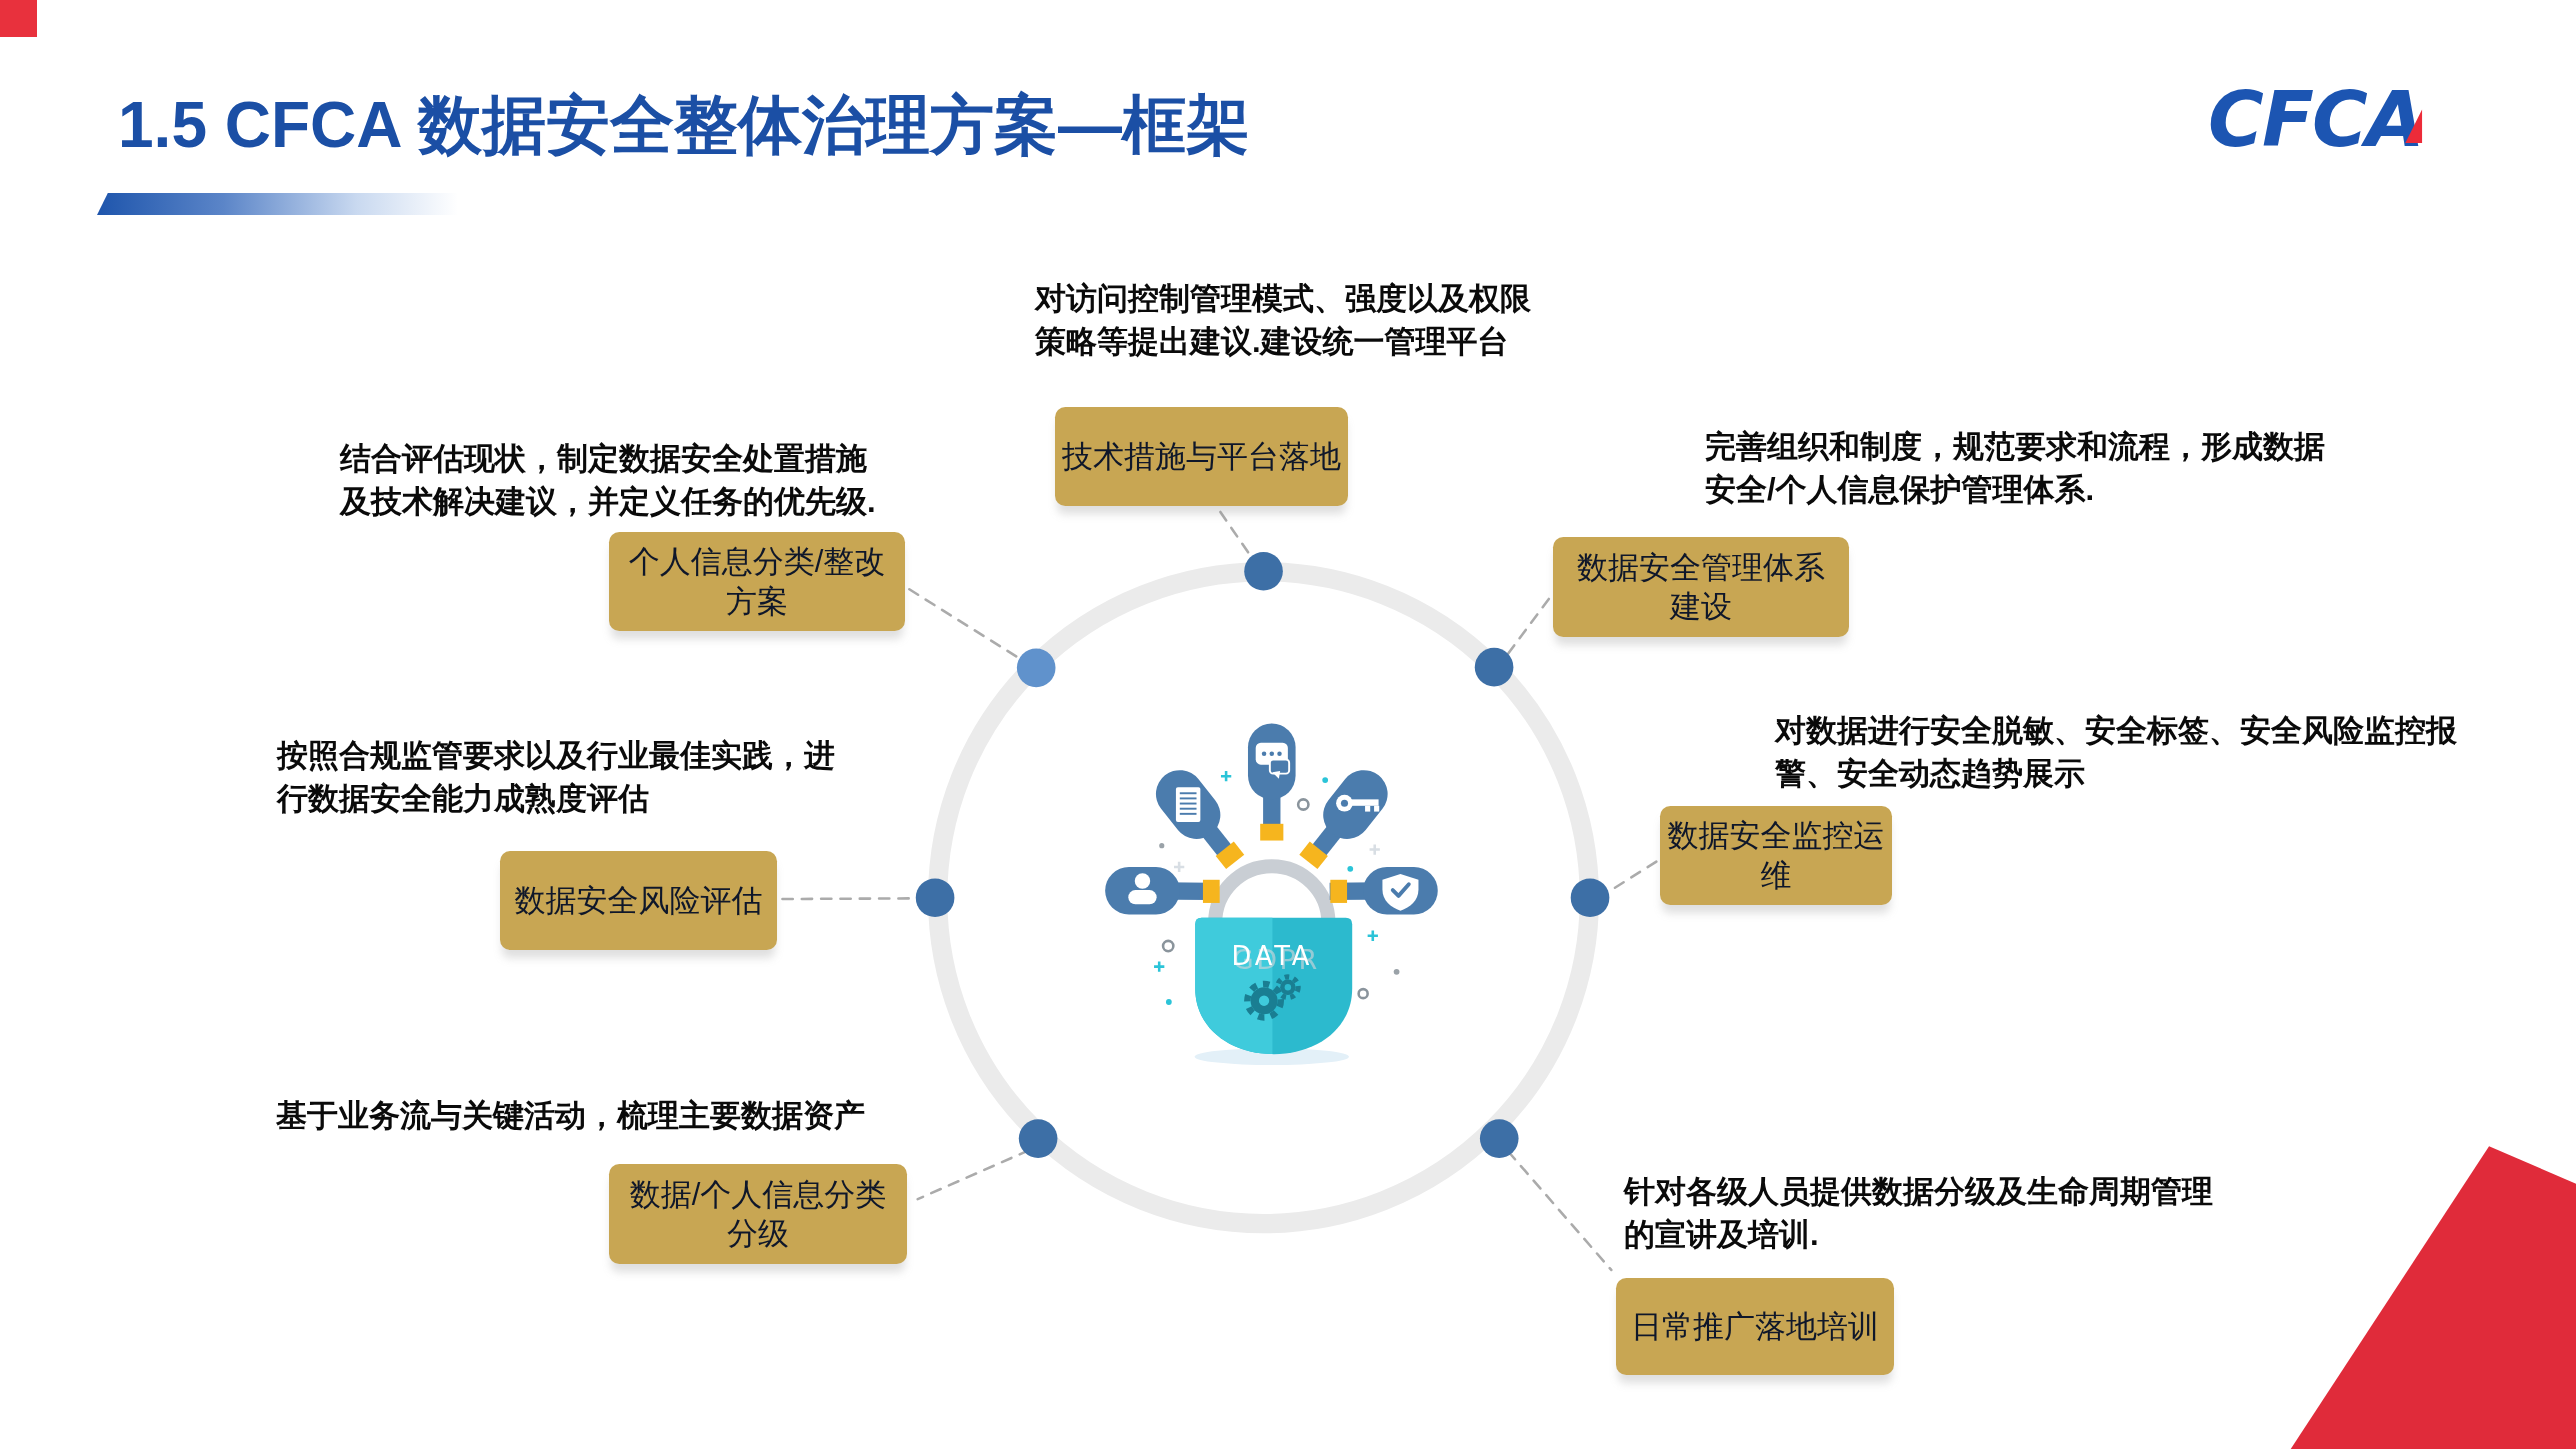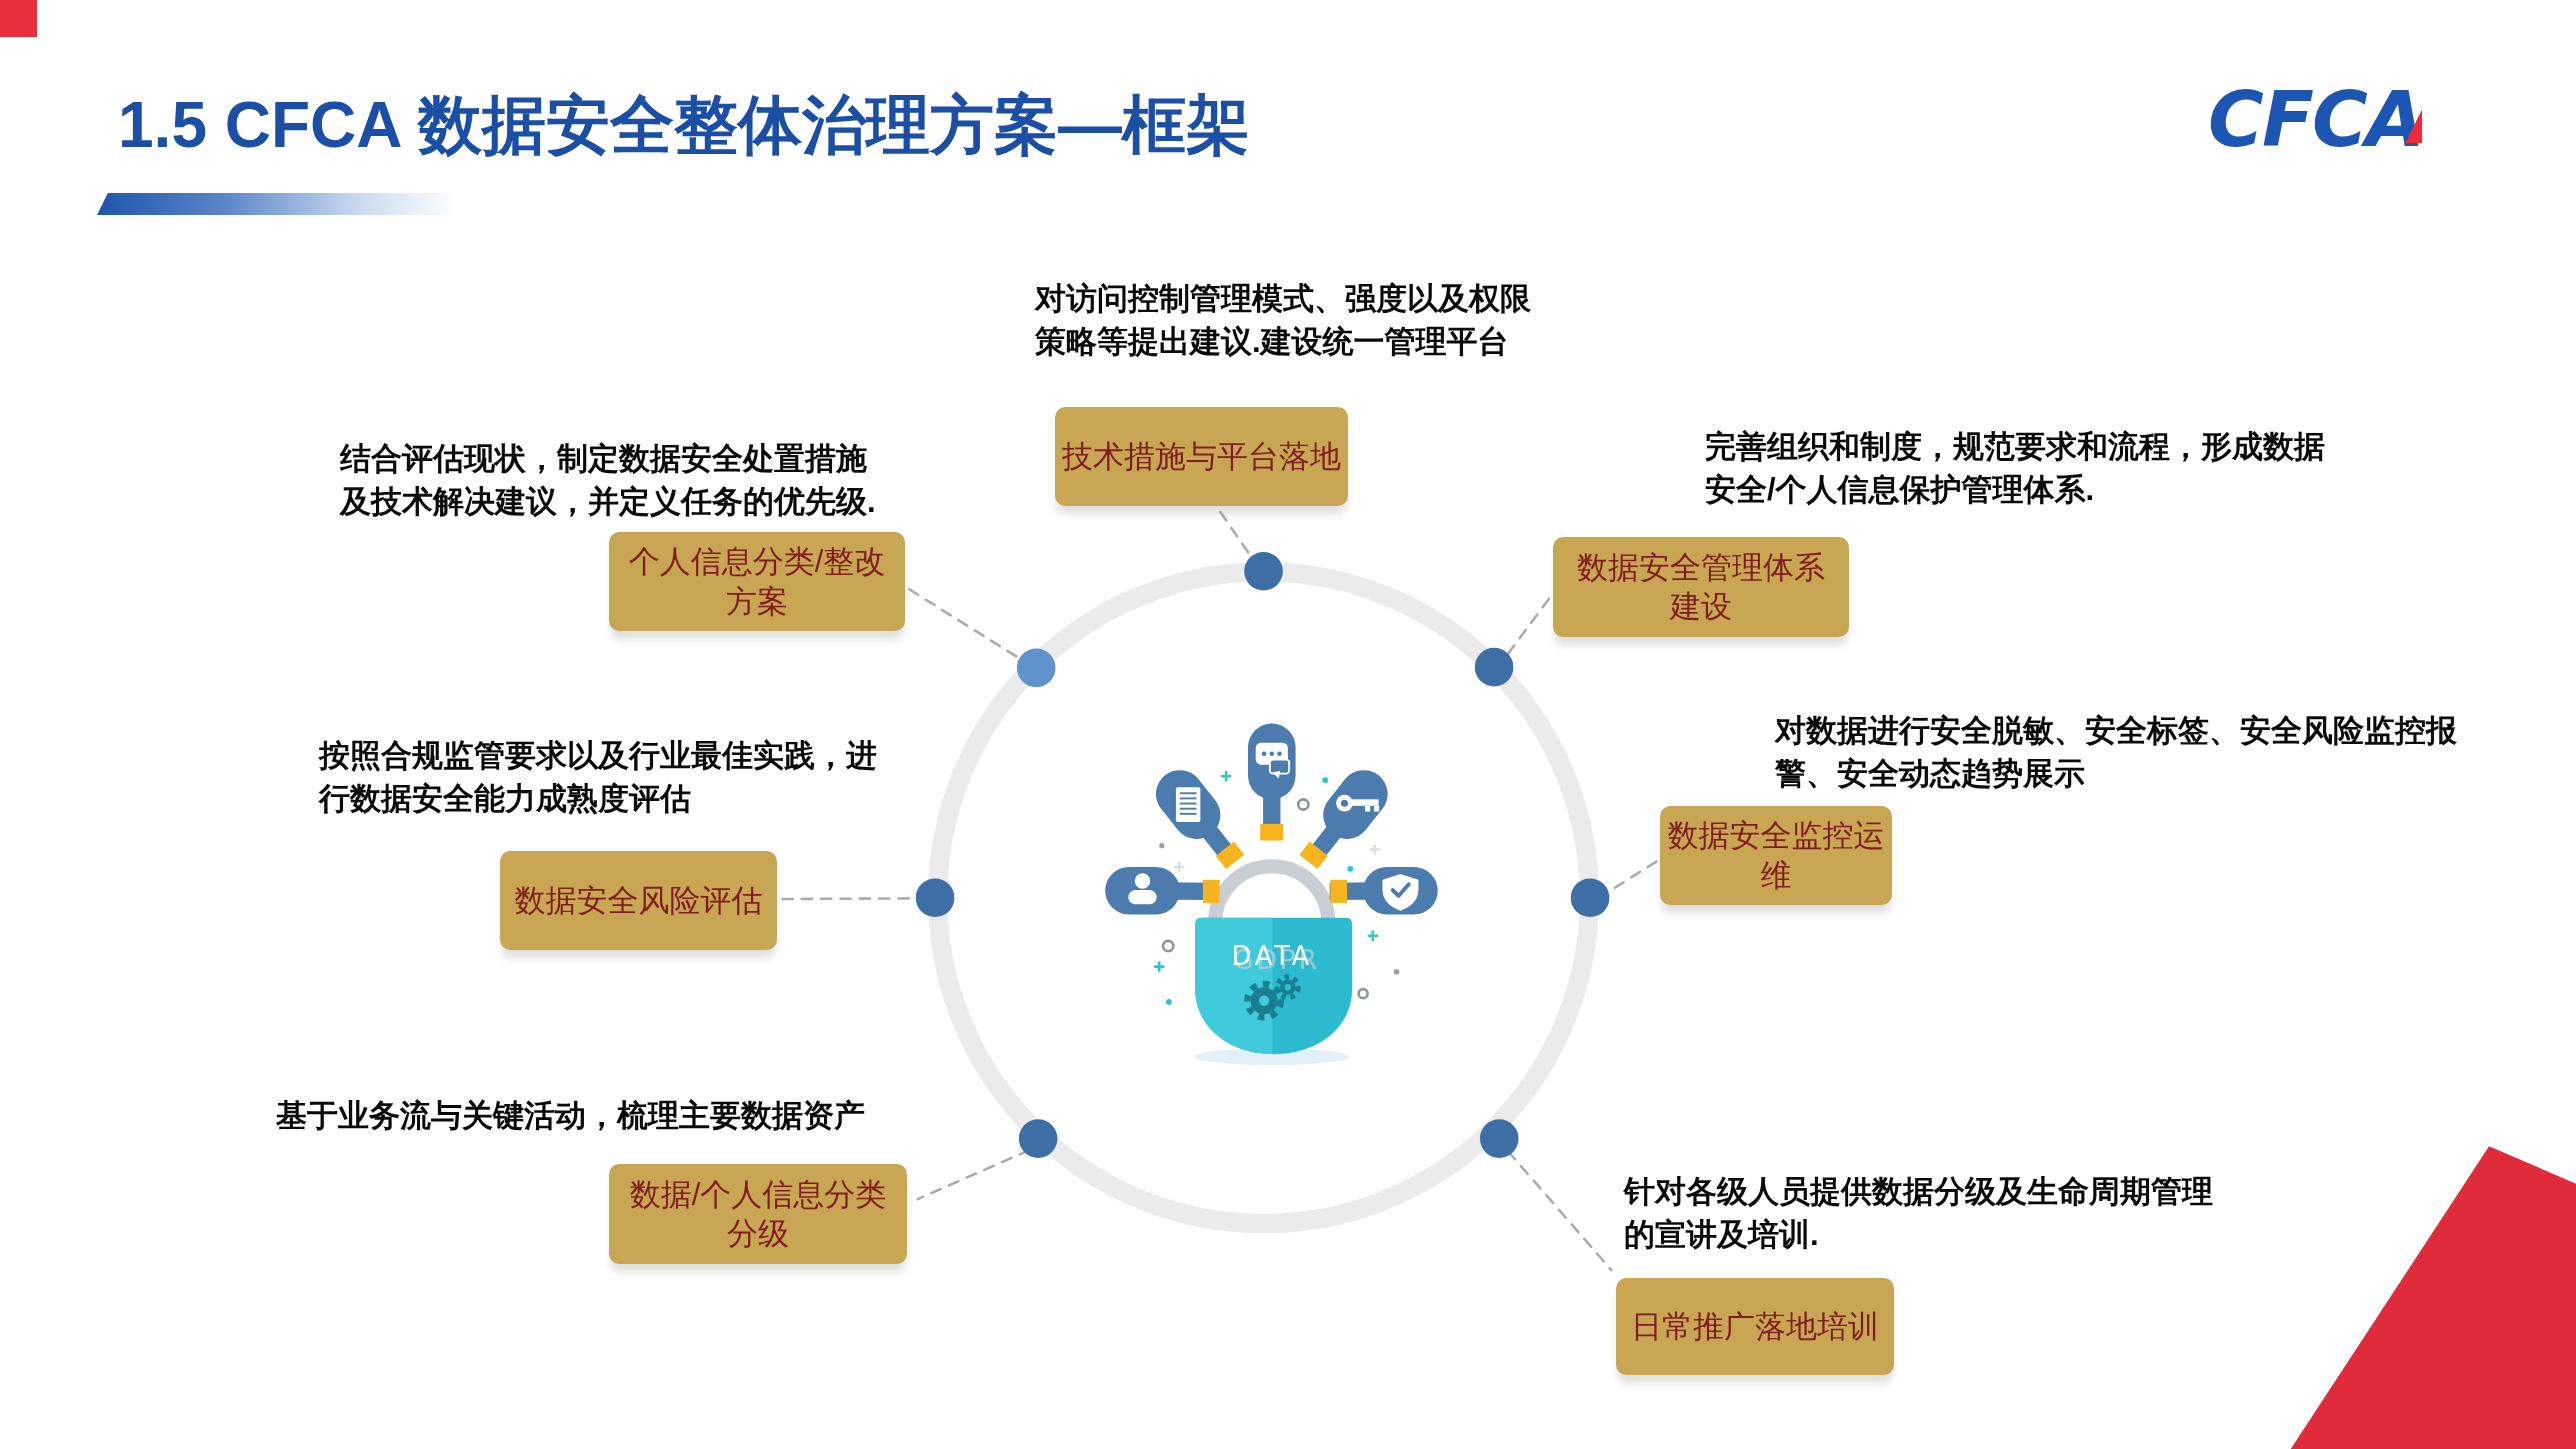--- a/index.html
+++ b/index.html
@@ -28,21 +28,21 @@
   .overlay-svg{position:absolute;left:0;top:0;}
   .lock-svg{position:absolute;left:1082px;top:696px;}
   .ann{
     position:absolute;
     font-size:31px;font-weight:bold;color:#0a0a0a;
     line-height:1.38;white-space:pre-line;
   }
   .gold-box{
     position:absolute;
     background:#C8A653;border-radius:10.3px;
-    color:#7f1d1d;font-size:31px;line-height:1.26;
+    color:#0f172a;font-size:31px;line-height:1.26;
     display:flex;align-items:center;justify-content:center;text-align:center;
     white-space:pre-line;
     box-shadow:0 10.3px 9px -2.6px rgba(140,140,140,0.28);
   }
 </style>
 </head>
 <body>
 
 <div class="slide">
 
@@ -182,21 +182,21 @@
       <circle cx="489" cy="428" r="4.5" fill="#9AA2A8"></circle>
     </g>
   </svg>
 
   <div class="ann" style="left:1035px;top:278px;">对访问控制管理模式、强度以及权限
 策略等提出建议.建设统一管理平台</div>
   <div class="ann" style="left:340px;top:438px;">结合评估现状，制定数据安全处置措施
 及技术解决建议，并定义任务的优先级.</div>
   <div class="ann" style="left:1705px;top:426px;">完善组织和制度，规范要求和流程，形成数据
 安全/个人信息保护管理体系.</div>
-  <div class="ann" style="left:277px;top:735px;margin-left:42px;">按照合规监管要求以及行业最佳实践，进
+  <div class="ann" style="left:277px;top:735px;">按照合规监管要求以及行业最佳实践，进
 行数据安全能力成熟度评估</div>
   <div class="ann" style="left:1775px;top:710px;">对数据进行安全脱敏、安全标签、安全风险监控报
 警、安全动态趋势展示</div>
   <div class="ann" style="left:276px;top:1095px;">基于业务流与关键活动，梳理主要数据资产</div>
   <div class="ann" style="left:1624px;top:1171px;">针对各级人员提供数据分级及生命周期管理
 的宣讲及培训.</div>
 
   <div class="gold-box" style="left:1055px;top:407px;width:293px;height:99px;">技术措施与平台落地</div>
   <div class="gold-box" style="left:609px;top:532px;width:296px;height:99px;">个人信息分类/整改
 方案</div>

